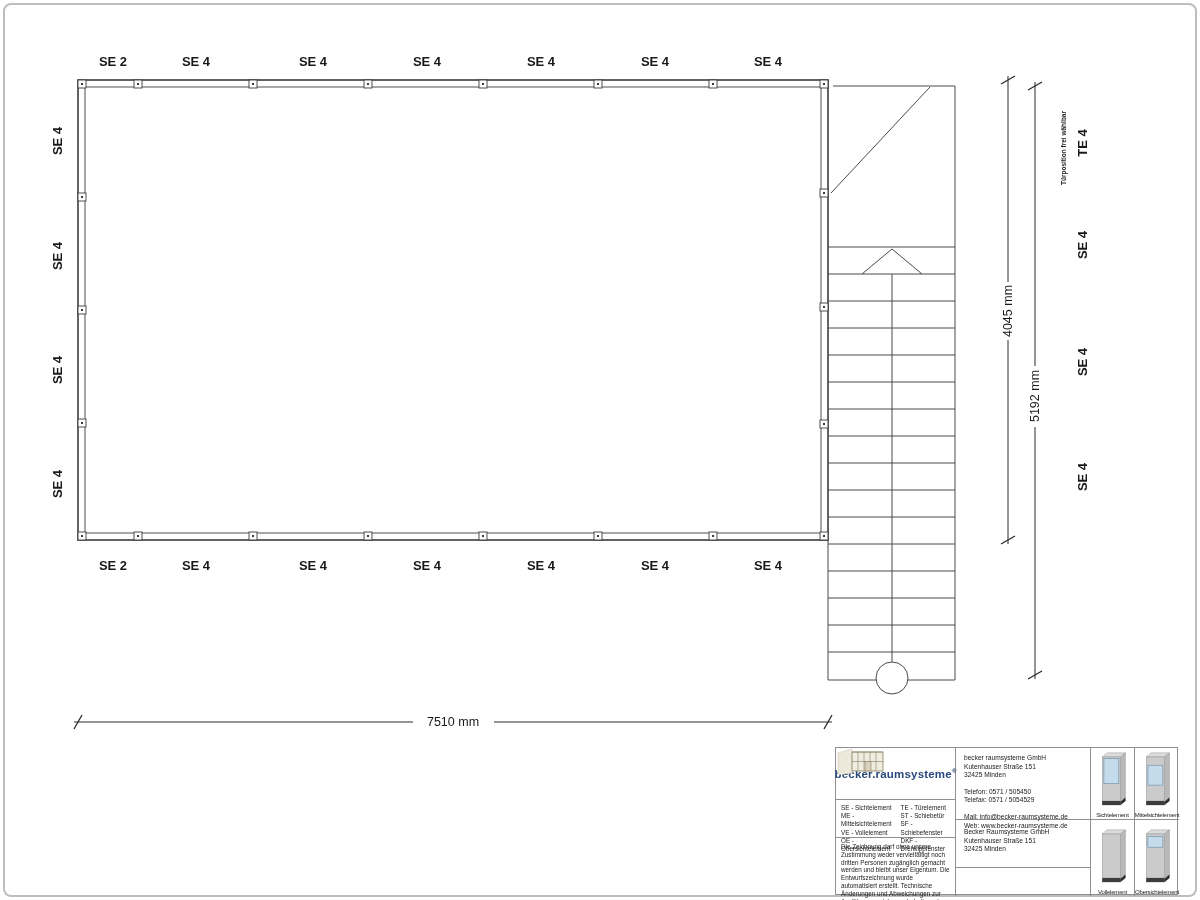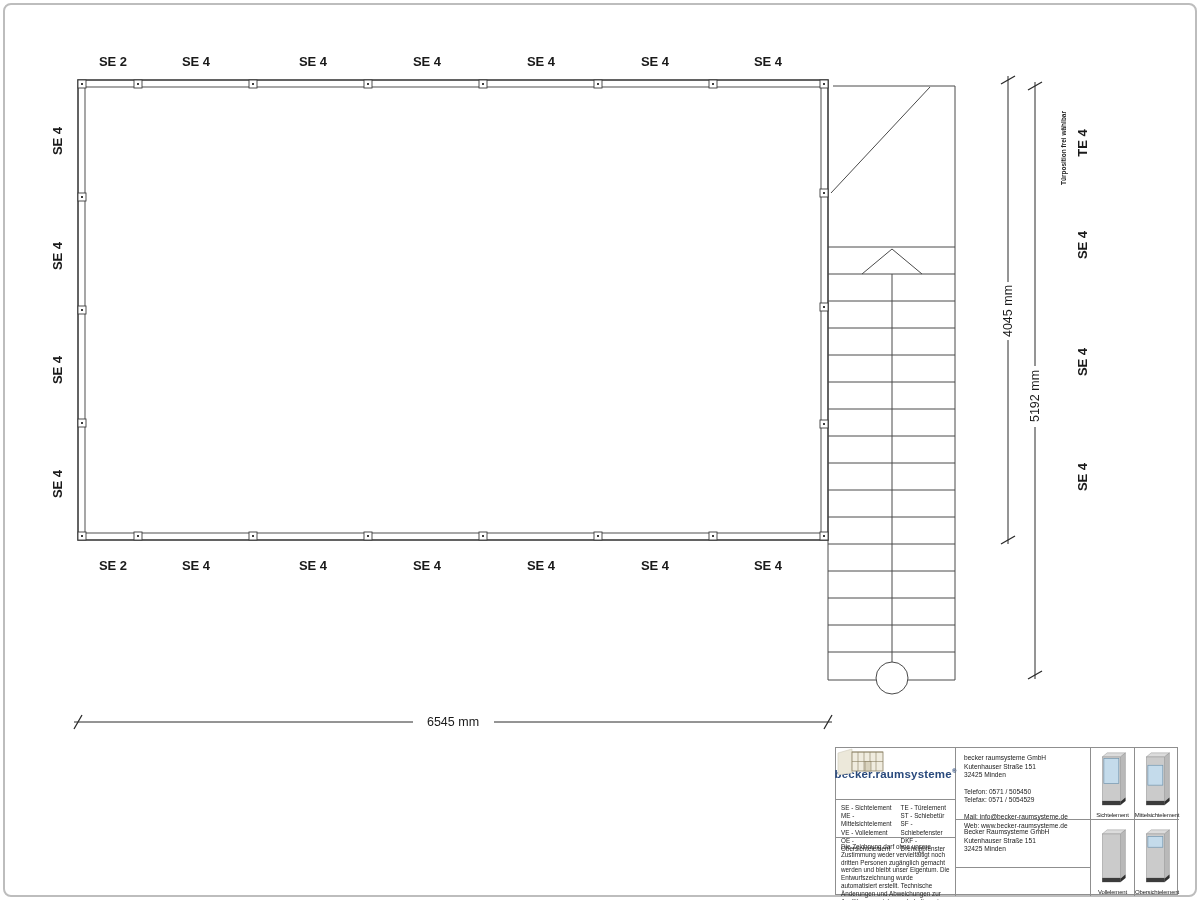--- a/index.html
+++ b/index.html
@@ -140,21 +140,21 @@
 
 <div class="lbl v" style="left:1082px;top:143px">TE 4</div>
 <div class="lbl v" style="left:1082px;top:245px">SE 4</div>
 <div class="lbl v" style="left:1082px;top:362px">SE 4</div>
 <div class="lbl v" style="left:1082px;top:477px">SE 4</div>
 
 <div class="note" style="left:1063px;top:148px">Türposition frei wählbar</div>
 
 <div class="dim v" style="left:1008px;top:311px">4045 mm</div>
 <div class="dim v" style="left:1035px;top:396px">5192 mm</div>
-<div class="dim" style="left:453px;top:722px">6545 mm</div>
+<div class="dim" style="left:453px;top:722px">7510 mm</div>
 
 <div class="tb">
 
   <div class="cell cell-logo">
     <div class="logo-wrap">
       <svg width="50" height="27" viewBox="0 0 50 27">
         <polygon points="2,5 16,1 16,25 2,27" fill="#ece8da" stroke="#cfcabb" stroke-width="0.6"></polygon>
         <rect x="16" y="4" width="31" height="19" fill="#f0ecdf" stroke="#8a7f62" stroke-width="0.8"></rect>
         <path d="M16 4 H47 M16 13.5 H47 M22 4 V23 M28 4 V23 M34 4 V23 M40 4 V23" stroke="#8a7f62" stroke-width="0.6" fill="none"></path>
         <rect x="29" y="13.5" width="6" height="9.5" fill="#d9d2bd" stroke="#8a7f62" stroke-width="0.6"></rect>

